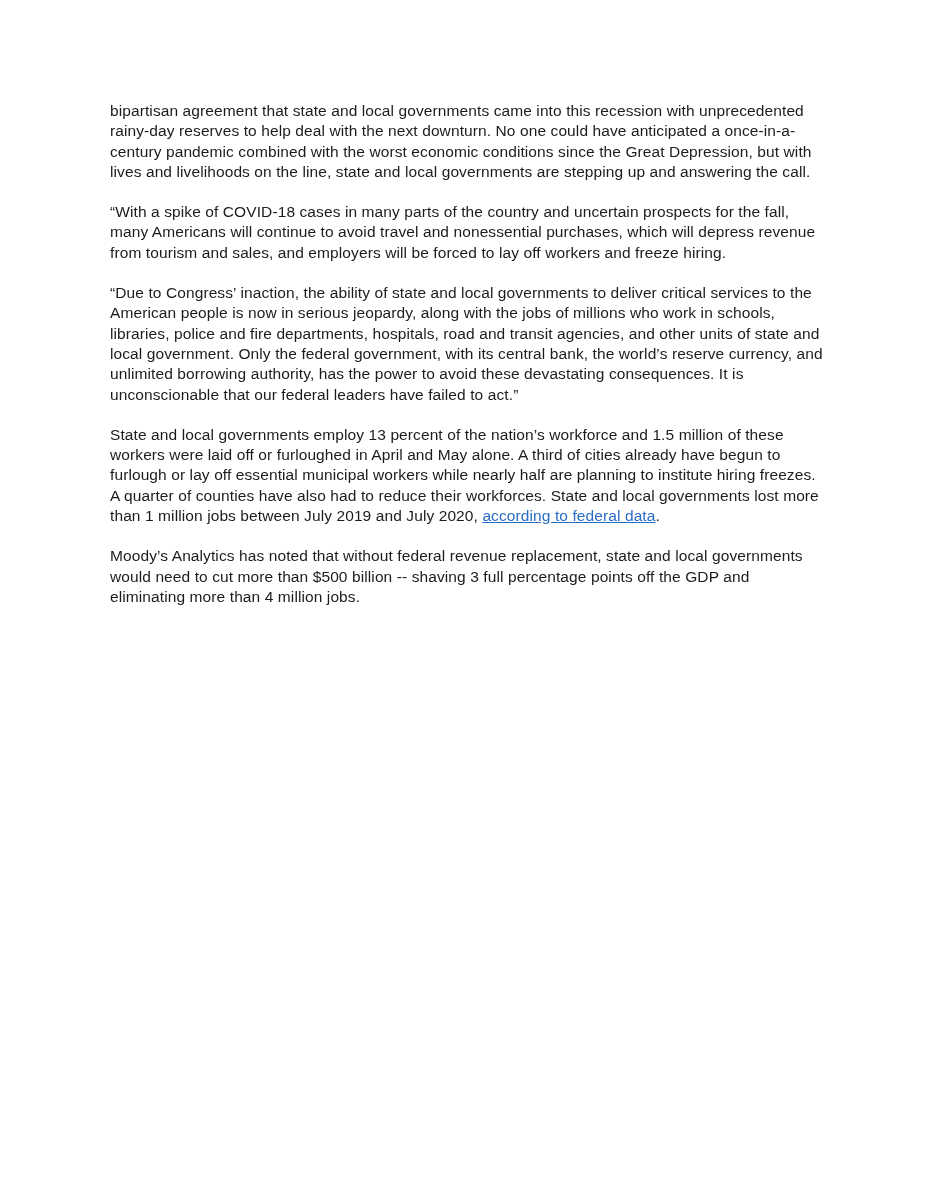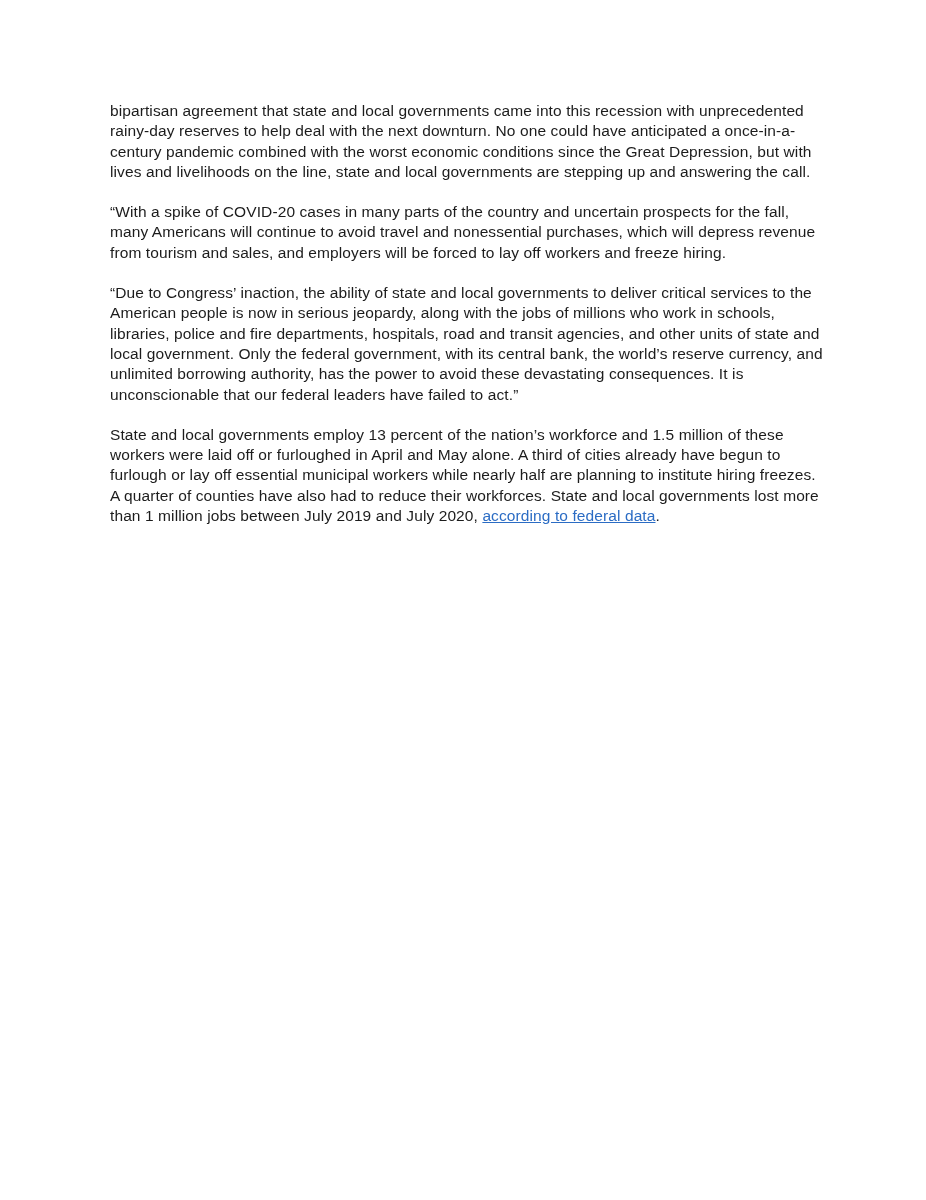--- a/index.html
+++ b/index.html
@@ -32,17 +32,18 @@
     color: #2b6cc4;
     cursor: pointer;
   }
 </style>
 </head>
 <body>
 
 <div class="page">
   <div class="content">
     <p>bipartisan agreement that state and local governments came into this recession with unprecedented rainy-day reserves to help deal with the next downturn. No one could have anticipated a once-in-a-century pandemic combined with the worst economic conditions since the Great Depression, but with lives and livelihoods on the line, state and local governments are stepping up and answering the call.</p>
-    <p>“With a spike of COVID-20 cases in many parts of the country and uncertain prospects for the fall, many Americans will continue to avoid travel and nonessential purchases, which will depress revenue from tourism and sales, and employers will be forced to lay off workers and freeze hiring.</p>
+    <p>“With a spike of COVID-18 cases in many parts of the country and uncertain prospects for the fall, many Americans will continue to avoid travel and nonessential purchases, which will depress revenue from tourism and sales, and employers will be forced to lay off workers and freeze hiring.</p>
     <p>“Due to Congress’ inaction, the ability of state and local governments to deliver critical services to the American people is now in serious jeopardy, along with the jobs of millions who work in schools, libraries, police and fire departments, hospitals, road and transit agencies, and other units of state and local government. Only the federal government, with its central bank, the world’s reserve currency, and unlimited borrowing authority, has the power to avoid these devastating consequences. It is unconscionable that our federal leaders have failed to act.”</p>
     <p><span>State and local governments employ 13 percent of the nation’s workforce and 1.5 million of these workers were laid off or furloughed in April and May alone. A third of cities already have begun to furlough or lay off essential municipal workers while nearly half are planning to institute hiring freezes. A quarter of counties have also had to reduce their workforces. State and local governments lost more than 1 million jobs between July 2019 and July 2020, </span><a class="doc-link" href="#">according to federal data</a><span>.</span></p>
+    <p>Moody’s Analytics has noted that without federal revenue replacement, state and local governments would need to cut more than $500 billion -- shaving 3 full percentage points off the GDP and eliminating more than 4 million jobs.</p>
   </div>
 </div>
 
 </body></html>

